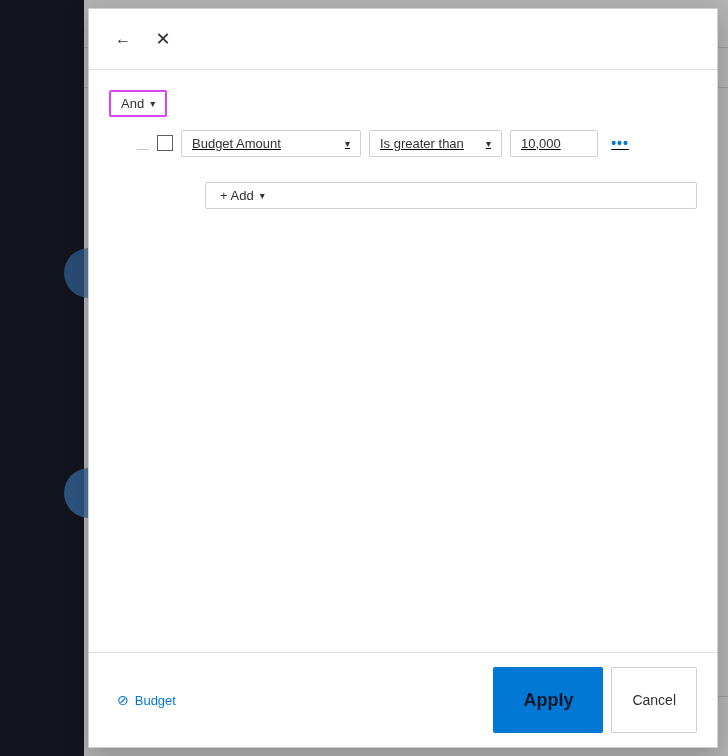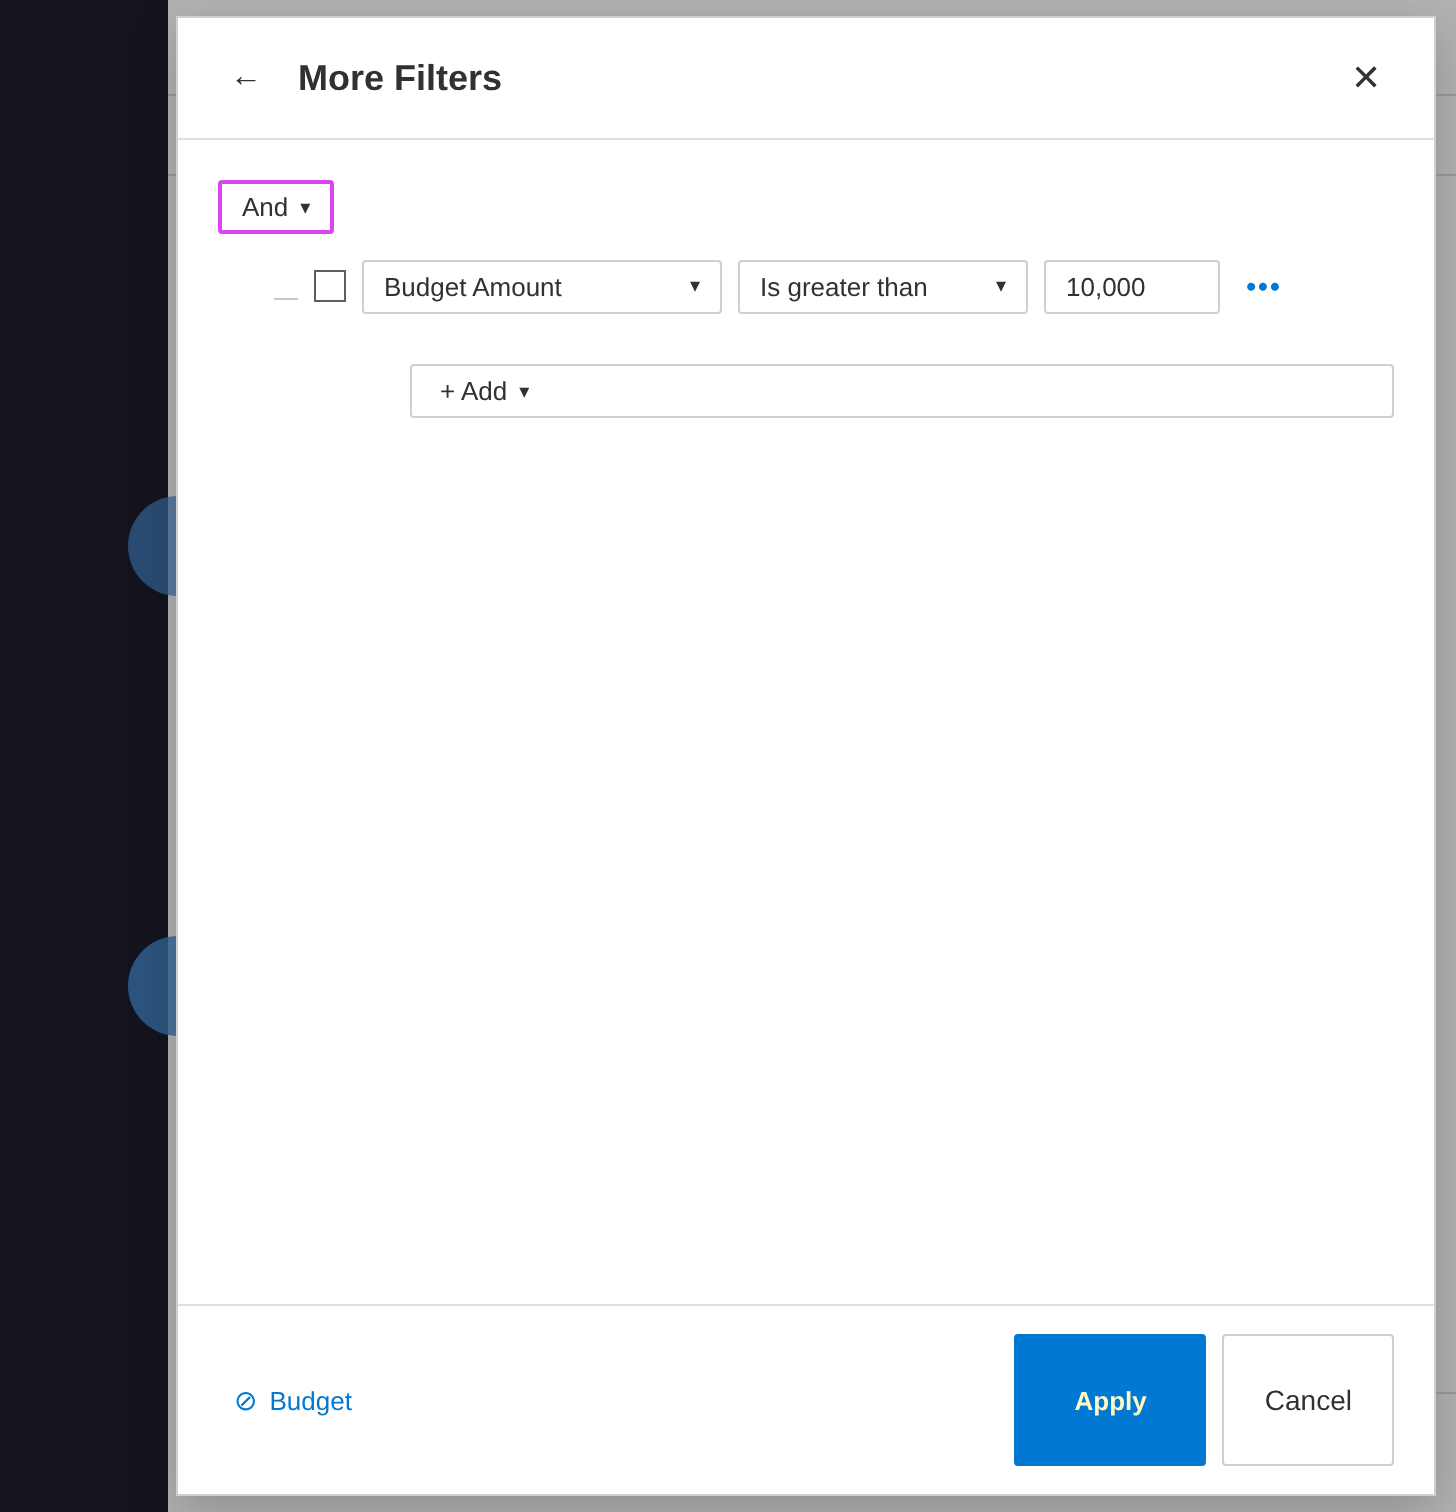--- a/index.html
+++ b/index.html
@@ -273,20 +273,21 @@
       flex: 1;
       display: flex;
       flex-direction: column;
       gap: 8px;
     }
 
     .filter-row {
       display: flex;
       align-items: center;
       gap: 8px;
+      text-decoration: underline;
     }
 
     .filter-checkbox {
       width: 16px;
       height: 16px;
       border: 1px solid #605e5c;
       background: #fff;
       flex-shrink: 0;
       cursor: pointer;
     }
@@ -310,21 +311,21 @@
       display: flex;
       align-items: center;
       justify-content: space-between;
       border: 1px solid #d2d0ce;
       border-radius: 2px;
       padding: 5px 10px;
       font-size: 13px;
       color: #323130;
       background: #fff;
       cursor: pointer;
-      width: 145px;
+      width: 133px;
       flex-shrink: 0;
     }
 
     .filter-value-input {
       border: 1px solid #d2d0ce;
       border-radius: 2px;
       padding: 5px 10px;
       font-size: 13px;
       color: #323130;
       width: 88px;
@@ -387,22 +388,22 @@
 
     .footer-right {
       display: flex;
       gap: 8px;
     }
 
     .apply-btn {
       border: 2px solid #0078d4;
       border-radius: 2px;
       background: #0078d4;
-      color: #fef9c3;
-      font-size: 13px;
+      color: #0f172a;
+      font-size: 18px;
       font-weight: 600;
       padding: 8px 28px;
       cursor: pointer;
     }
 
     .cancel-btn {
       border: 1px solid #d2d0ce;
       border-radius: 2px;
       background: #fff;
       color: #323130;
@@ -447,21 +448,20 @@
   </div>
 </div>
 
 <div class="overlay-backdrop"></div>
 
 <div class="modal">
   <div class="modal-header">
     <button class="modal-back-btn">
       <span>←</span>
     </button>
-    <span class="modal-title">More Filters</span>
     <button class="modal-close-btn">
       <span>✕</span>
     </button>
   </div>
 
   <div class="modal-body">
     
     <button class="and-dropdown">
       <span>And</span>
       <span class="chevron-icon">▾</span>

